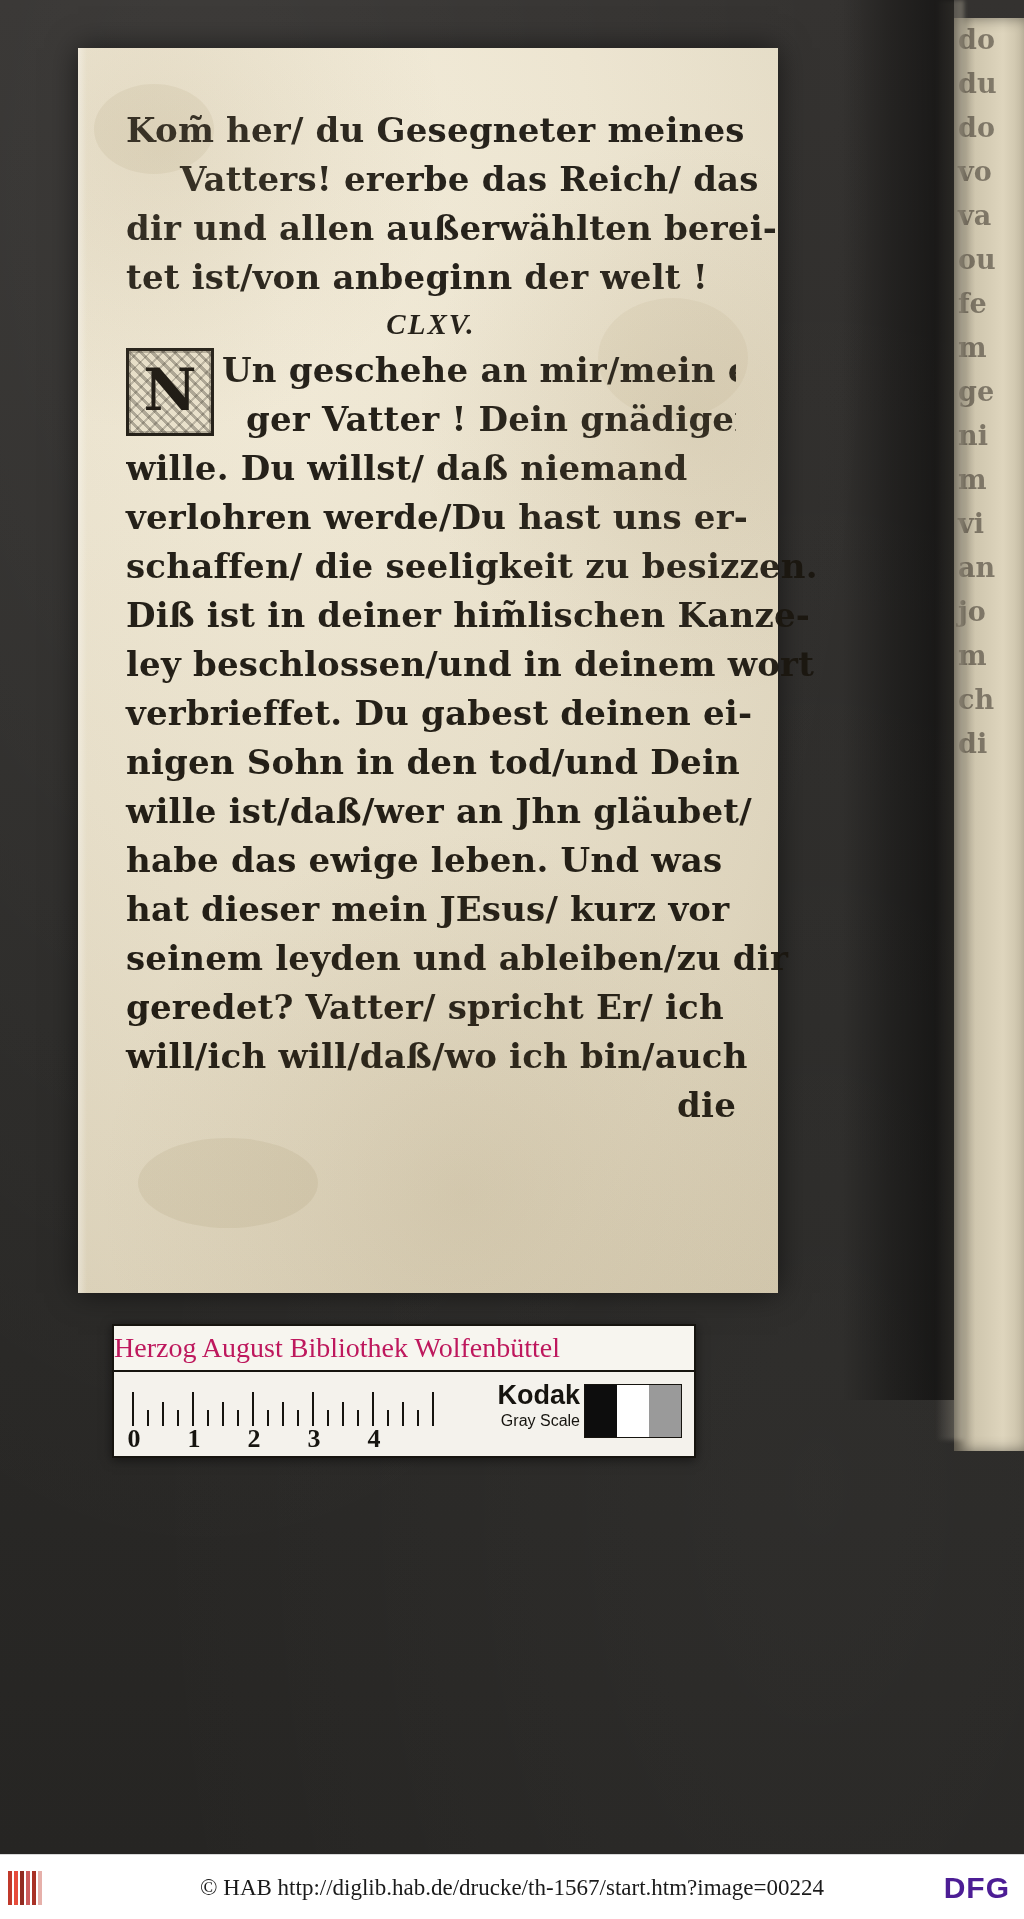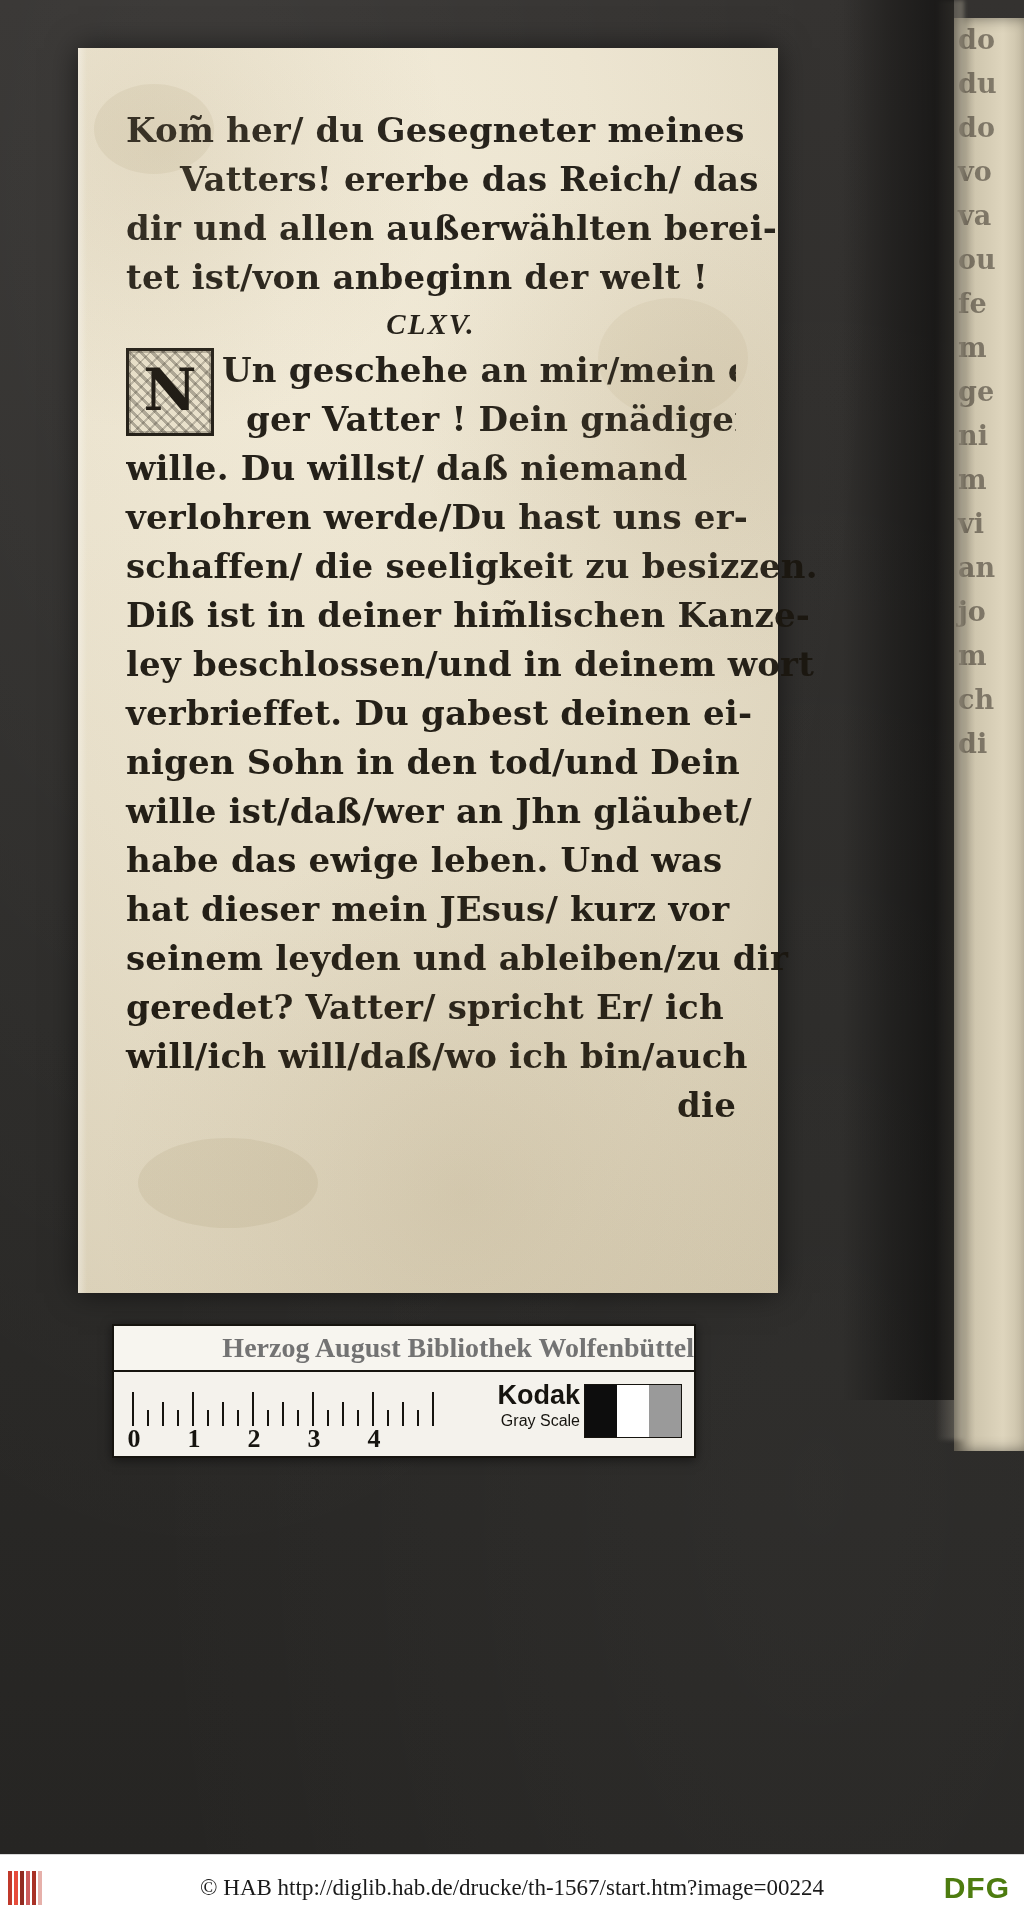--- a/index.html
+++ b/index.html
@@ -175,25 +175,25 @@
     width: 580px;
     height: 130px;
     background: #f4f2ec;
     border: 2px solid #16140f;
     box-shadow: 0 2px 10px rgba(0,0,0,0.5);
     overflow: hidden;
   }
   #target-title {
     height: 44px;
     line-height: 44px;
-    text-align: right;
+    text-align: left;
     font-family: "Liberation Serif", serif;
-    font-weight: 700;
+    font-weight: 400;
     font-size: 28px;
-    color: #737373;
+    color: #be185d;
     border-bottom: 2px solid #16140f;
     background: #f7f5ef;
   }
   #target-body {
     position: relative;
     height: 84px;
   }
   #ruler {
     position: absolute;
     left: 8px;
@@ -287,21 +287,21 @@
     color: #1a1a1a;
   }
   #dfg-logo {
     position: absolute;
     right: 14px;
     top: 16px;
     font-family: "Liberation Sans", sans-serif;
     font-weight: 700;
     font-size: 30px;
     letter-spacing: 1px;
-    color: #4d7c0f;
+    color: #4c1d95;
   }
 </style>
 </head>
 <body>
 
 <div id="scan">
 
   <div id="facing-page">
     <div class="ghost-line">do</div>
     <div class="ghost-line">du</div>

